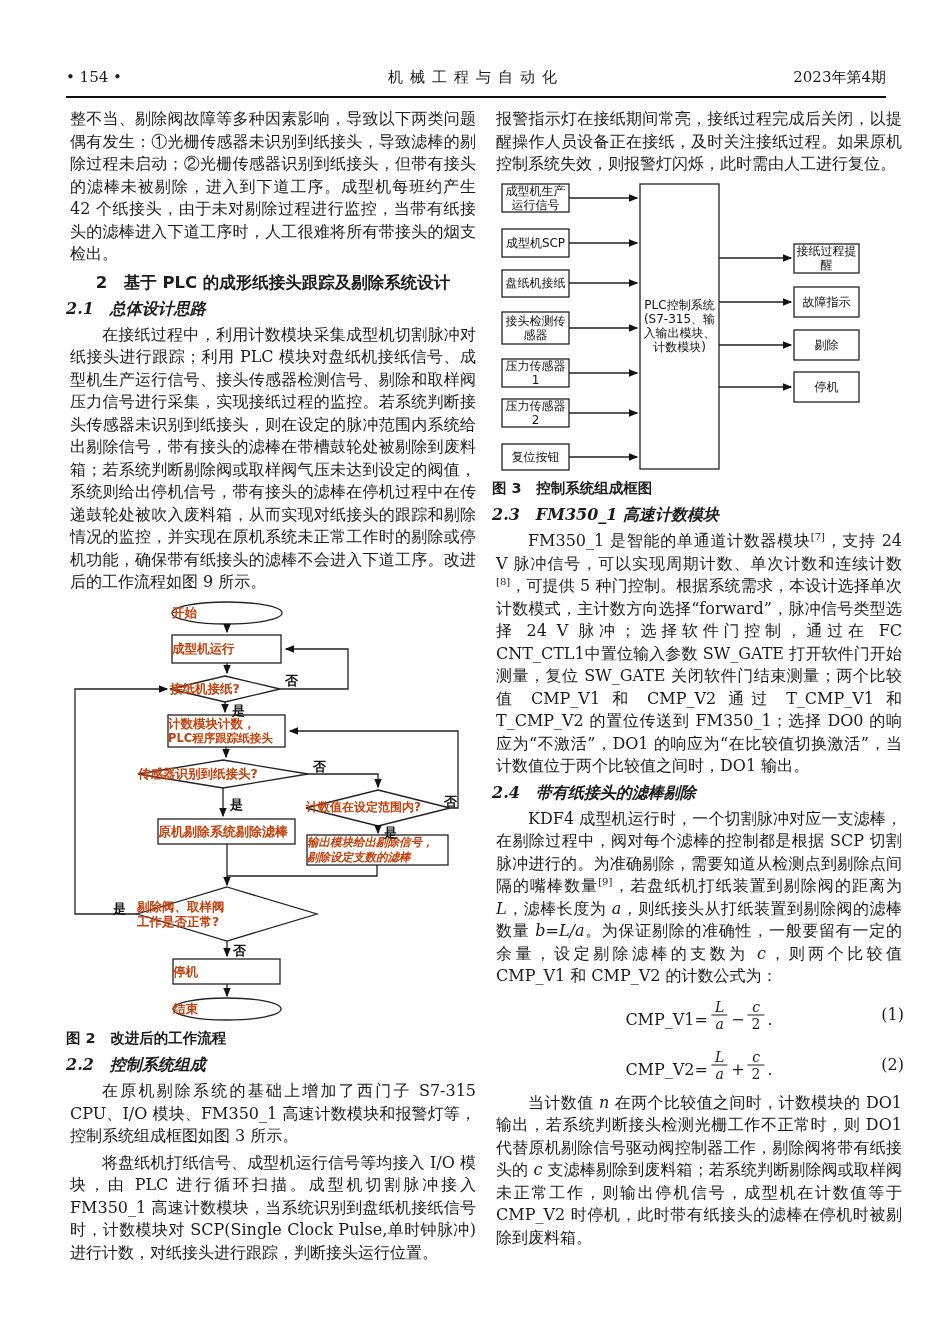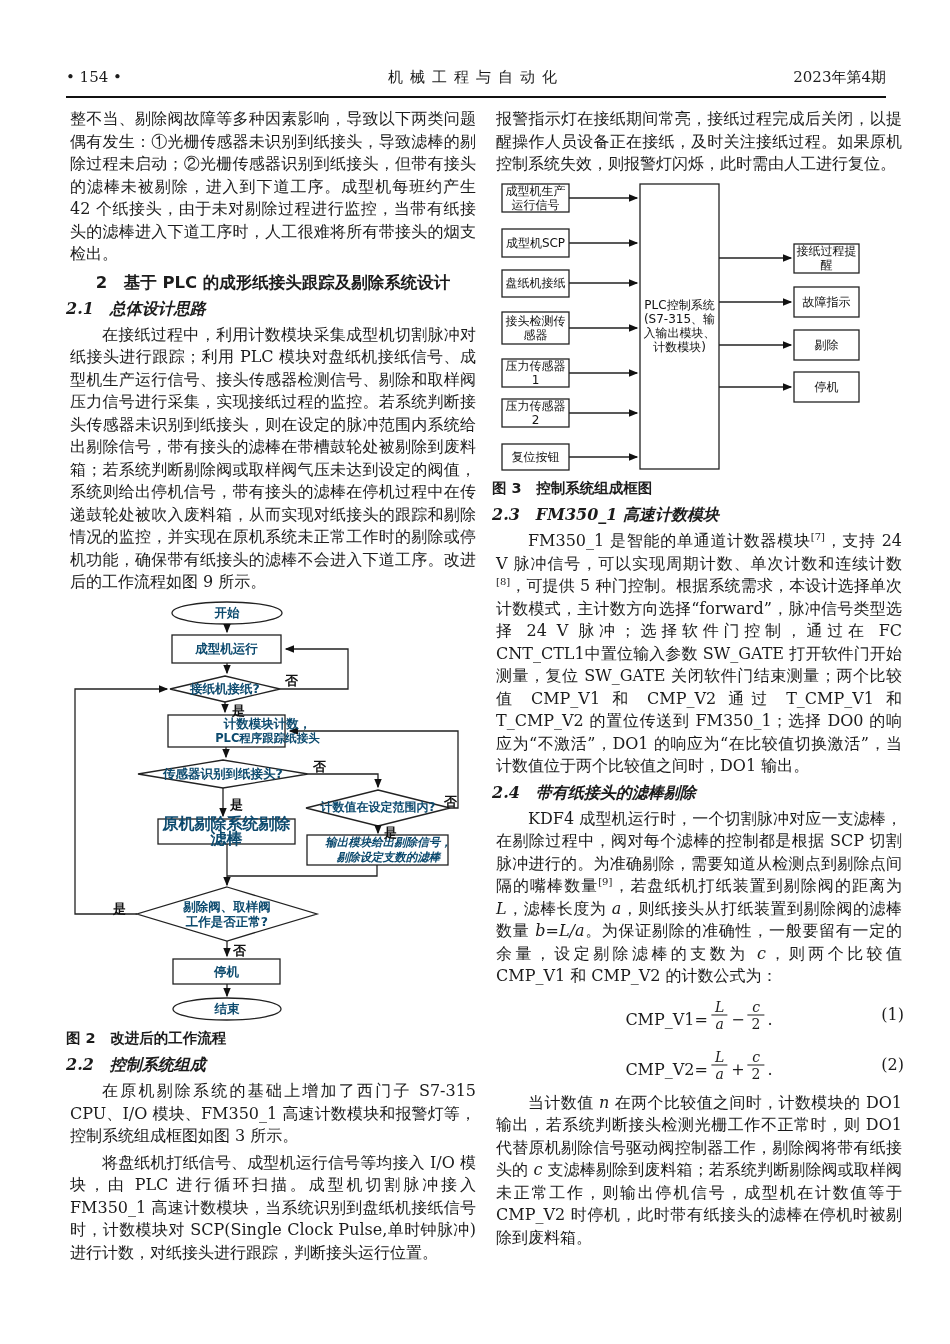--- a/index.html
+++ b/index.html
@@ -19,23 +19,23 @@
   p.body.noindent{text-indent:0;}
   h2.sec{font-family:"DejaVu Sans","Liberation Sans",sans-serif;font-weight:bold;font-size:16.5px;
          margin:5px 0 4px 0;text-align:center;line-height:23px;}
   h3.sub{font-style:italic;font-weight:bold;font-size:16px;margin:3px 0 2px 0;text-align:left;line-height:22px;}
   
   .figwrap{position:relative;margin:6px 0 4px 0;}
   .figcap{font-family:"DejaVu Sans","Liberation Sans",sans-serif;font-weight:bold;font-size:14.5px;
           text-align:left;margin:3px 0 5px 0;text-indent:0;}
   .fc{position:relative;}
   .fc svg{position:absolute;left:0;top:0;}
-  .nlabel{position:absolute;display:flex;flex-direction:column;align-items:center;justify-content:center;
+  .nlabel{position:absolute;display:flex;flex-direction:column;align-items:flex-start;justify-content:center;
           font-family:"DejaVu Sans","Liberation Sans",sans-serif;font-size:12.5px;font-weight:600;
-          line-height:15px;text-align:center;text-indent:0;color:#0c4a6e;}
+          line-height:15px;text-align:center;text-indent:0;color:#c2410c;}
   .yn{position:absolute;font-family:"DejaVu Sans","Liberation Sans",sans-serif;font-size:13px;font-weight:600;color:#111;}
   .blabel{position:absolute;display:flex;align-items:center;justify-content:center;
           font-family:"DejaVu Sans","Liberation Sans",sans-serif;font-size:12px;line-height:14px;
           text-align:center;text-indent:0;color:#111;}
   
   .eq{position:relative;height:46px;margin:4px 0;text-indent:0;}
   .eqmain{position:absolute;left:50%;top:50%;transform:translate(-50%,-50%);white-space:nowrap;
           font-size:16px;display:flex;align-items:flex-end;}
   .eqno{position:absolute;right:2px;top:50%;transform:translateY(-50%);font-size:16px;}
   .frac{display:inline-flex;flex-direction:column;align-items:center;margin:0 3px;font-size:14px;line-height:16px;}
@@ -101,28 +101,28 @@
         </svg>
         <div class="nlabel" style="left:106px;top:2px;width:110px;height:22px;">
             <span>开始</span>
           </div>
         <div class="nlabel" style="left:106px;top:35px;width:109px;height:28px;">
             <span>成型机运行</span>
           </div>
         <div class="nlabel" style="left:104px;top:76px;width:110px;height:26px;">
             <span>接纸机接纸?</span>
           </div>
-        <div class="nlabel" style="left:102px;top:115px;width:117px;height:32px;padding-left:41px;">
+        <div class="nlabel" style="left:102px;top:115px;width:117px;height:32px;">
           <span>计数模块计数，</span>
           <span style="font-size:11.5px;">PLC程序跟踪纸接头</span>
         </div>
         <div class="nlabel" style="left:72px;top:160px;width:170px;height:28px;">
             <span>传感器识别到纸接头?</span>
           </div>
-        <div class="nlabel" style="left:92px;top:219px;width:137px;height:25px;font-size:16px;">
+        <div class="nlabel" style="left:92px;top:219px;width:137px;height:25px;font-size:13px;">
             <span>原机剔除系统剔除滤棒</span>
           </div>
         <div class="nlabel" style="left:240px;top:190px;width:144px;height:36px;font-size:12px;">
             <span>计数值在设定范围内?</span>
           </div>
         <div class="nlabel" style="left:241px;top:235px;width:163px;height:30px;font-size:11.5px;font-style:italic;">
           <span>输出模块给出剔除信号，</span>
           <span>剔除设定支数的滤棒</span>
         </div>
         <div class="nlabel" style="left:71px;top:292px;width:180px;height:44px;">

